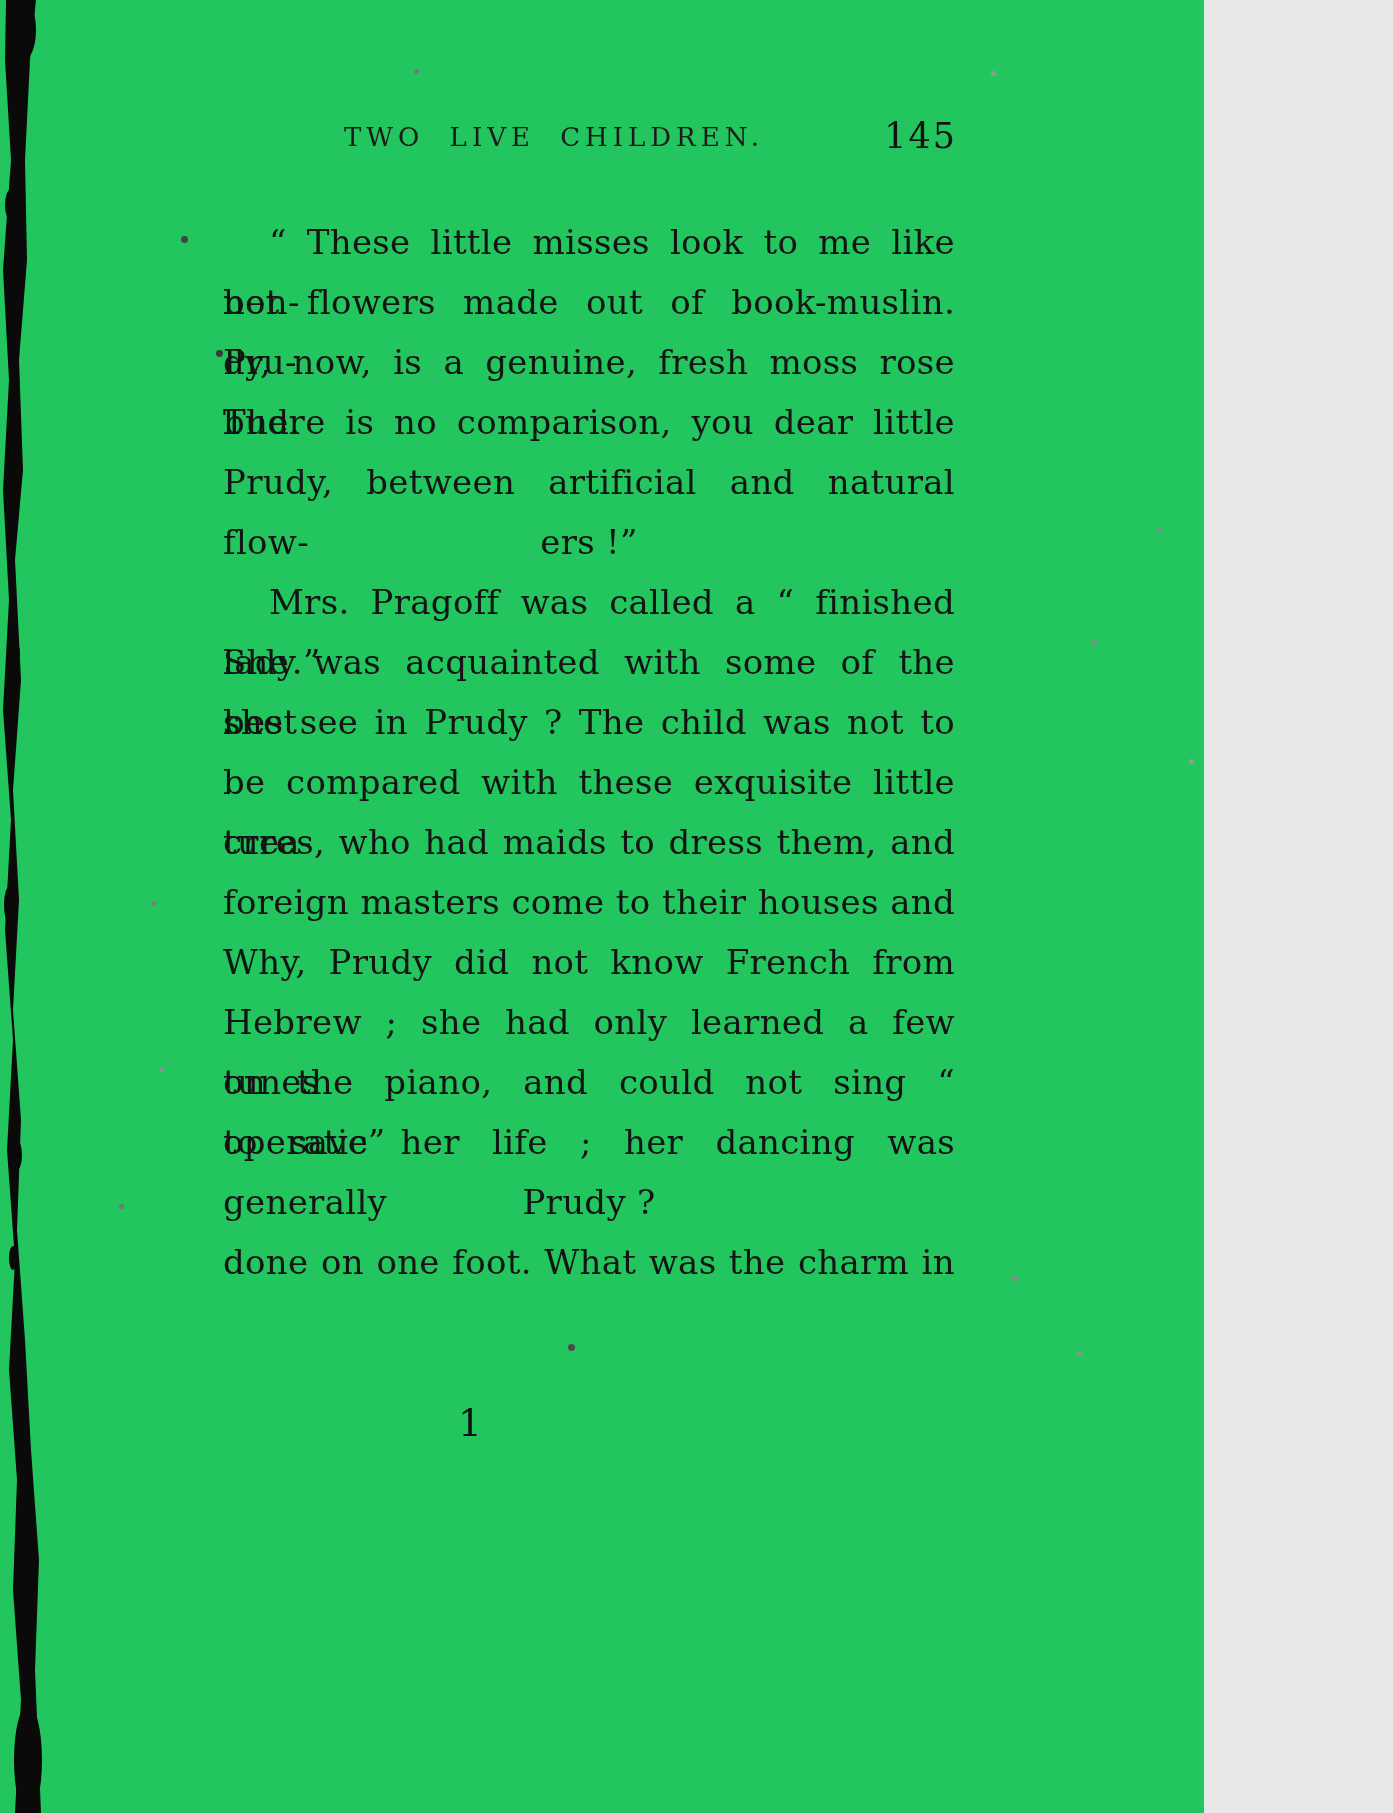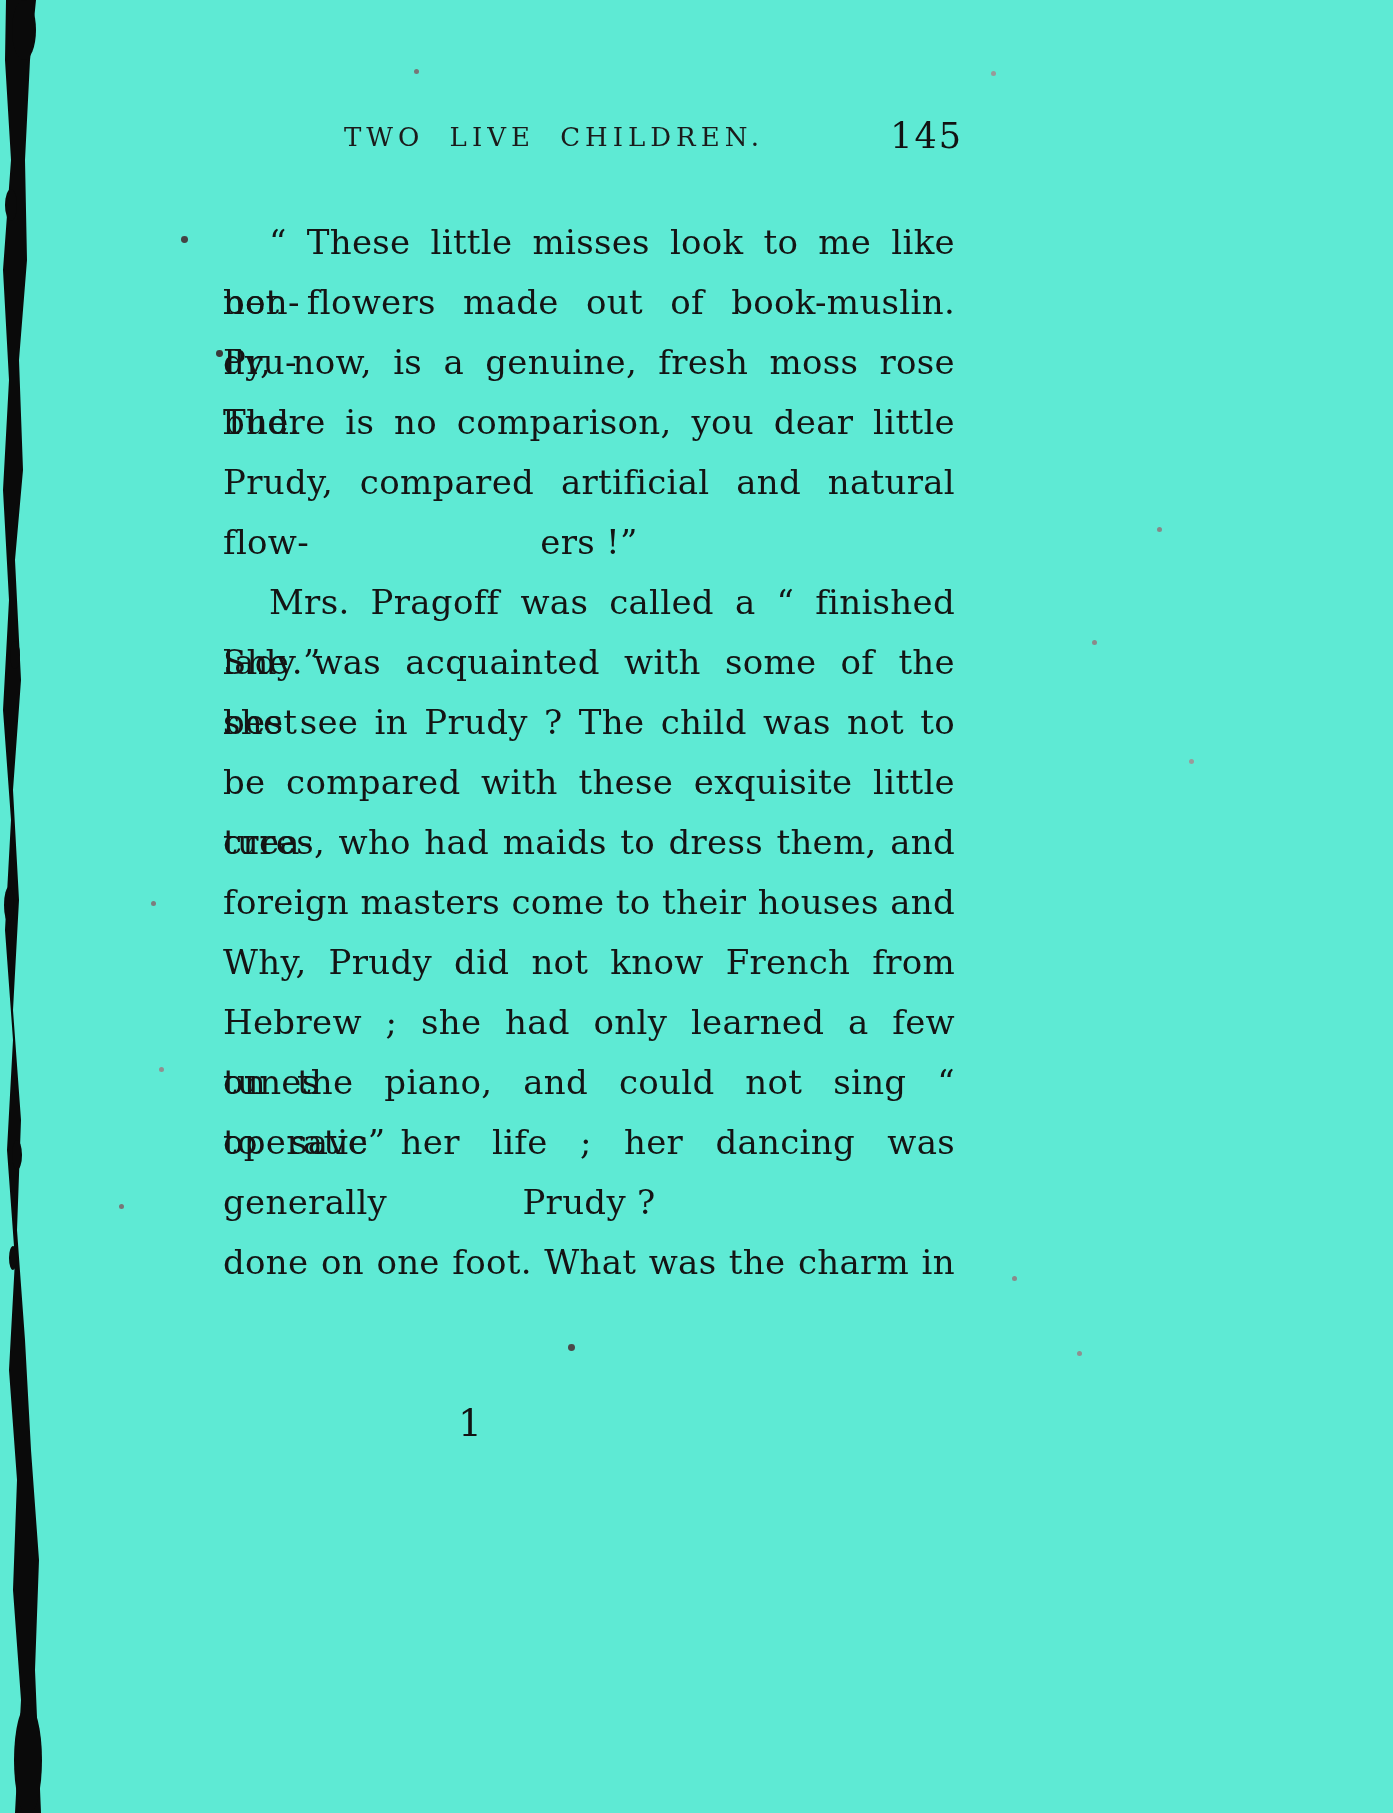--- a/index.html
+++ b/index.html
@@ -1,40 +1,40 @@
 <!DOCTYPE html>
 <html><head>
 <meta charset="utf-8">
 <style>
   html, body { margin: 0; padding: 0; background: #e8e8e8; }
   .page {
     position: relative;
-    width: 1393px;
+    width: 1204px;
     height: 1813px;
-    background: #5eead4;
+    background: #22c55e;
     overflow: hidden;
     font-family: "DejaVu Serif", "Liberation Serif", serif;
     color: #161616;
   }
 
   
   .binding { position: absolute; left: 0; top: 0; }
 
   
   .header { position: absolute; top: 116px; left: 233px; width: 732px; height: 48px; }
   .running-title {
     position: absolute; left: 0; right: 90px; top: 6px;
     text-align: center;
     font-size: 26px;
     letter-spacing: 5px;
     word-spacing: 12px;
     color: #1b1b1b;
   }
   .page-number {
-    position: absolute; right: 2px; top: 0;
+    position: absolute; right: 8px; top: 0;
     font-size: 35px;
     letter-spacing: 2px;
     color: #121212;
   }
 
   
   .body-text {
     position: absolute;
     top: 212px;
     left: 223px;
@@ -112,21 +112,21 @@
   <div class="header">
     <span class="running-title">TWO LIVE CHILDREN.</span>
     <span class="page-number">145</span>
   </div>
 
   <div class="body-text" id="body-text">
       <div class="line justify indent">“ These little misses look to me like bon-</div>
       <div class="line justify">net flowers made out of book-muslin.  Pru-</div>
       <div class="line justify">dy, now, is a genuine, fresh moss rose bud.</div>
       <div class="line justify">There is no comparison, you dear little</div>
-      <div class="line justify">Prudy, compared artificial and natural flow-</div>
+      <div class="line justify">Prudy, between artificial and natural flow-</div>
       <div class="line">ers !”</div>
       <div class="line justify indent">Mrs. Pragoff was called a “ finished lady.”</div>
       <div class="line justify">She was acquainted with some of the best</div>
       <div class="line justify">she see in Prudy ?  The child was not to</div>
       <div class="line justify">be compared with these exquisite little crea-</div>
       <div class="line justify">tures, who had maids to dress them, and</div>
       <div class="line justify">foreign masters come to their houses and</div>
       <div class="line justify">Why, Prudy did not know French from</div>
       <div class="line justify">Hebrew ; she had only learned a few tunes</div>
       <div class="line justify">on the piano, and could not sing “ operatic”</div>

